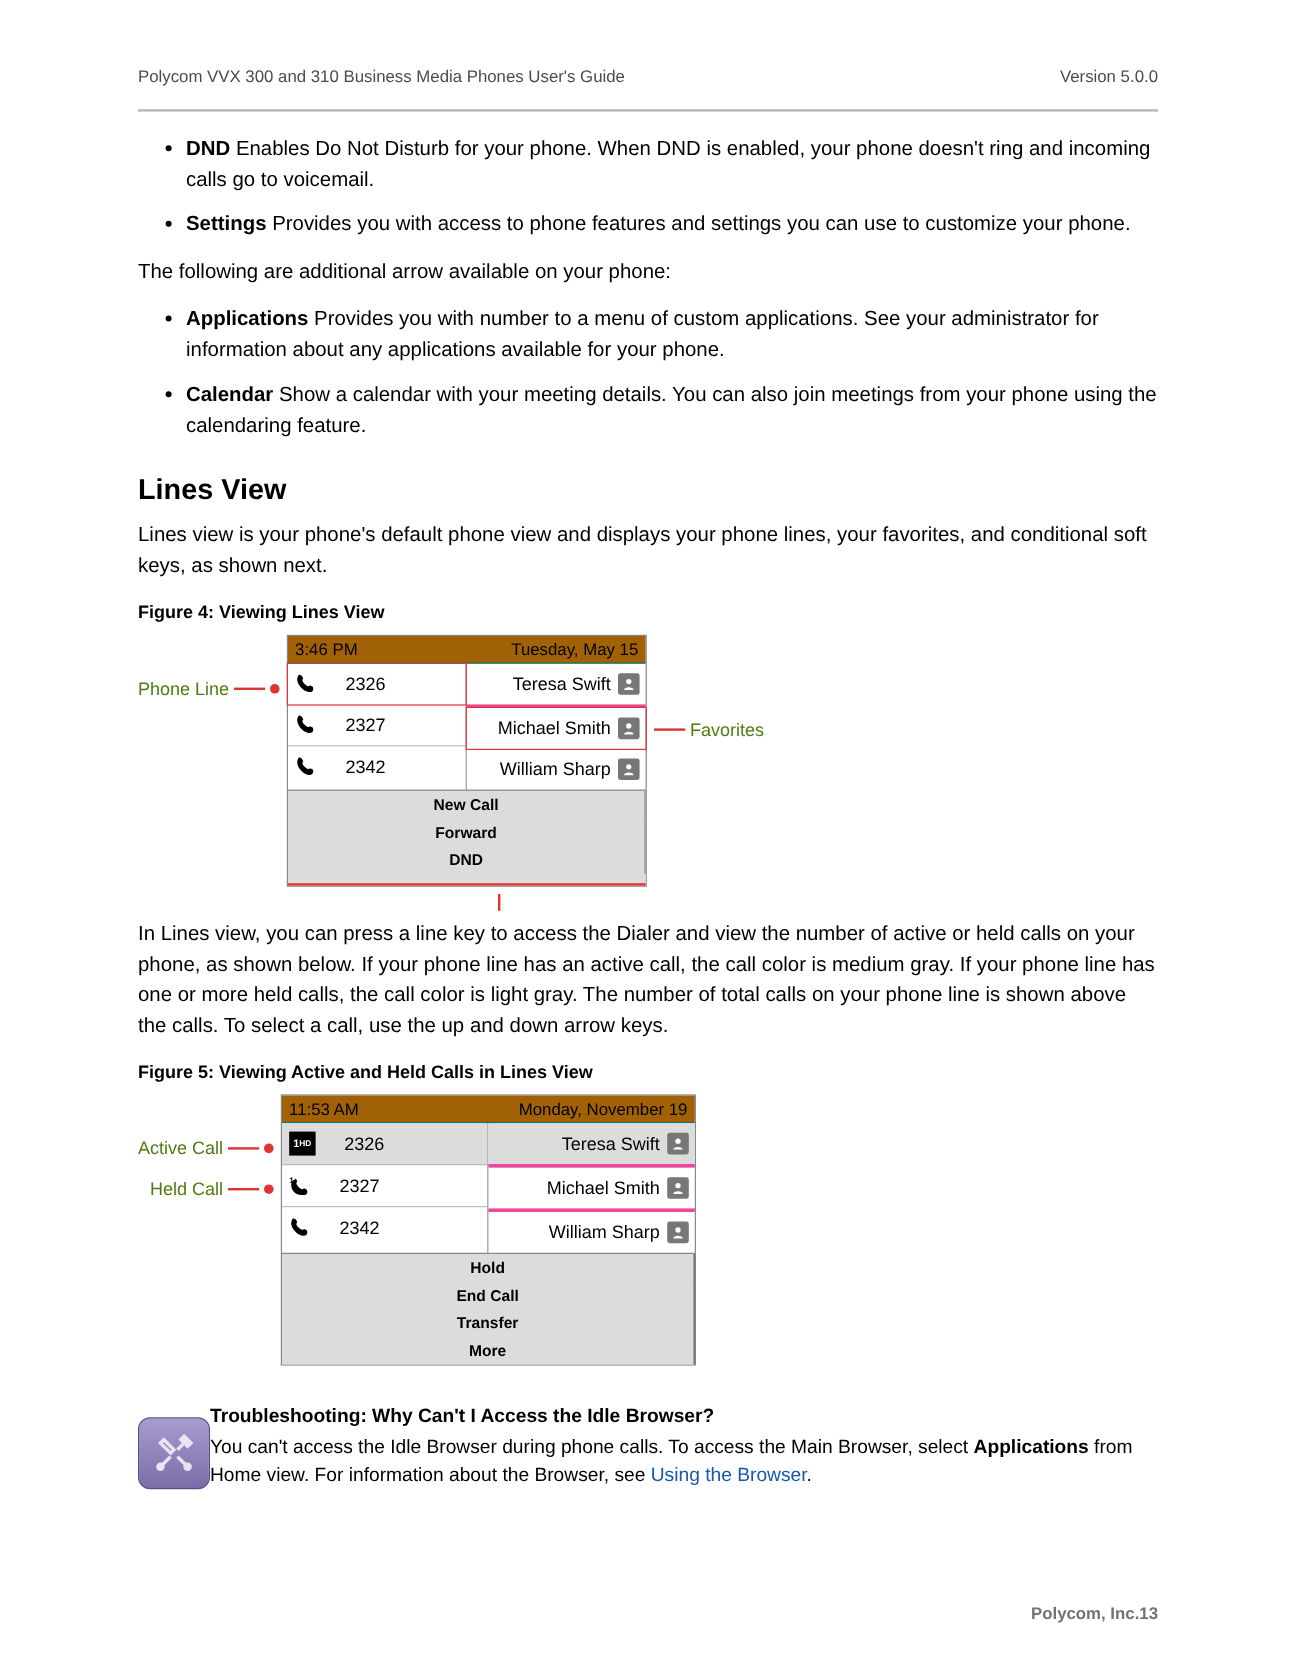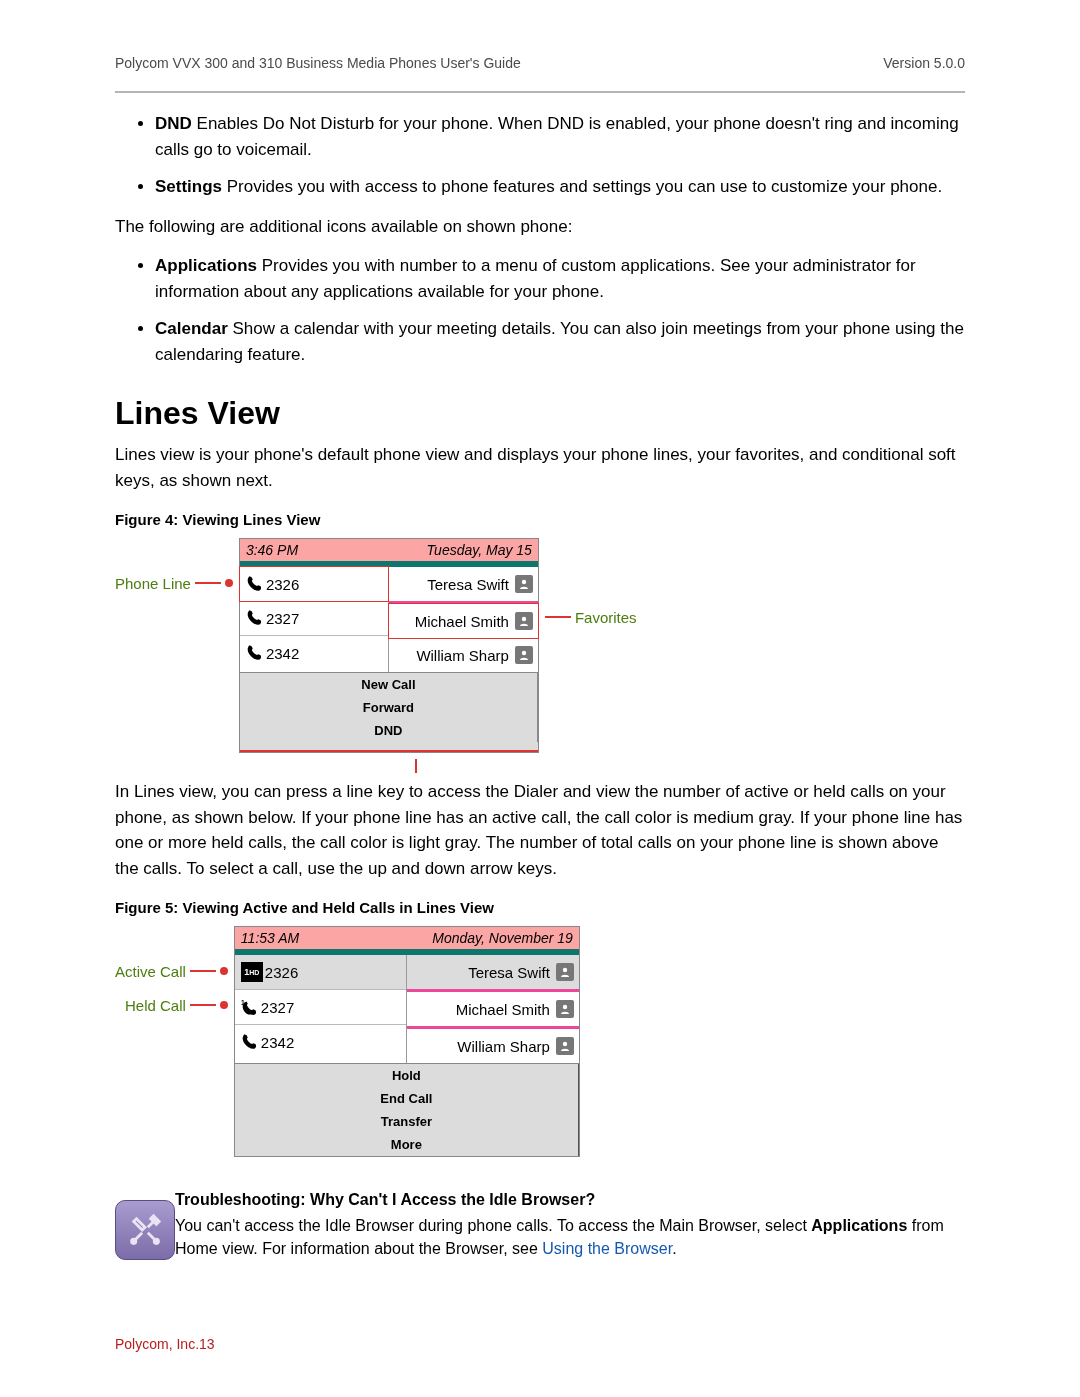--- a/index.html
+++ b/index.html
@@ -31,21 +31,21 @@
     margin: 0 0 14px 0;
     padding-left: 40px;
   }
   ul.doc-list > li {
     font-size: 17px;
     line-height: 1.5;
     margin-bottom: 12px;
   }
   .bold { font-weight: bold; }
   p { font-size: 17px; line-height: 1.5; margin: 6px 0 14px 0; }
-  h2.sec-title { font-size: 32px; font-weight: bold; margin: 28px 0 10px 0; }
+  h2.sec-title { font-size: 24px; font-weight: bold; margin: 28px 0 10px 0; }
   .fig-cap { font-size: 15px; font-weight: bold; margin: 18px 0 10px 0; }
 
   
   .fig-wrap {
     display: flex;
     align-items: flex-start;
     gap: 0;
     margin-bottom: 6px;
   }
   .fig-left-labels, .fig-right-labels {
@@ -66,39 +66,38 @@
     border: 1px solid #888;
     background: #fff;
     font-family: Tahoma, Verdana, sans-serif;
     box-sizing: border-box;
   }
   .phone.w1 { width: 300px; }
   .phone.w2 { width: 346px; }
   .phone-status {
     display: flex;
     justify-content: space-between;
-    background: #fca5a5;
+    background: #a16207;
     font-size: 14px;
     padding: 3px 6px;
-    border-bottom: 6px solid #0f766e;
-    font-style: italic;
+    border-bottom: 1px solid #0f766e;
   }
   .phone-body {
     display: flex;
   }
   .col {
     width: 50%;
     box-sizing: border-box;
     border-right: 1px solid #999;
   }
   .col:last-child { border-right: none; }
   .pline {
     display: flex;
     align-items: center;
-    gap: 2px;
+    gap: 24px;
     height: 34px;
     padding: 0 6px;
     border-bottom: 1px solid #bbb;
     font-size: 15px;
   }
   .pline:last-child { border-bottom: none; }
   .pfav {
     display: flex;
     align-items: center;
     justify-content: flex-end;
@@ -166,26 +165,27 @@
     display: flex; align-items: center; justify-content: center;
     flex-shrink: 0;
   }
   .note-icon svg { width: 34px; height: 34px; stroke: #e8e4f4; fill: none; stroke-width: 2; }
   .note-text { font-size: 16px; line-height: 1.4; }
   .note-text .title { font-weight: bold; margin-bottom: 4px; }
   a.link { color: #1558b0; text-decoration: none; }
 
   .footer {
     display: flex;
-    justify-content: flex-start;
+    justify-content: flex-end;
     font-size: 14px;
-    color: #b91c1c;
+    color: #737373;
     position: absolute;
     left: 115px; right: 115px;
     bottom: 45px;
+    font-weight: bold;
   }
 </style>
 </head>
 <body>
 
 <div class="page">
 
   <div class="header-line">
     <span>Polycom VVX 300 and 310 Business Media Phones User's Guide</span>
     <span>Version 5.0.0</span>
@@ -194,21 +194,21 @@
 
   <ul class="doc-list">
     <li>
       <span class="bold">DND</span><span>   Enables Do Not Disturb for your phone. When DND is enabled, your phone doesn't ring and incoming calls go to voicemail.</span>
     </li>
     <li>
       <span class="bold">Settings</span><span>   Provides you with access to phone features and settings you can use to customize your phone.</span>
     </li>
   </ul>
 
-  <p>The following are additional icons available on shown phone:</p>
+  <p>The following are additional arrow available on your phone:</p>
 
   <ul class="doc-list">
     <li>
       <span class="bold">Applications</span><span>   Provides you with number to a menu of custom applications. See your administrator for information about any applications available for your phone.</span>
     </li>
     <li>
       <span class="bold">Calendar</span><span>   Show a calendar with your meeting details. You can also join meetings from your phone using the calendaring feature.</span>
     </li>
   </ul>
 

